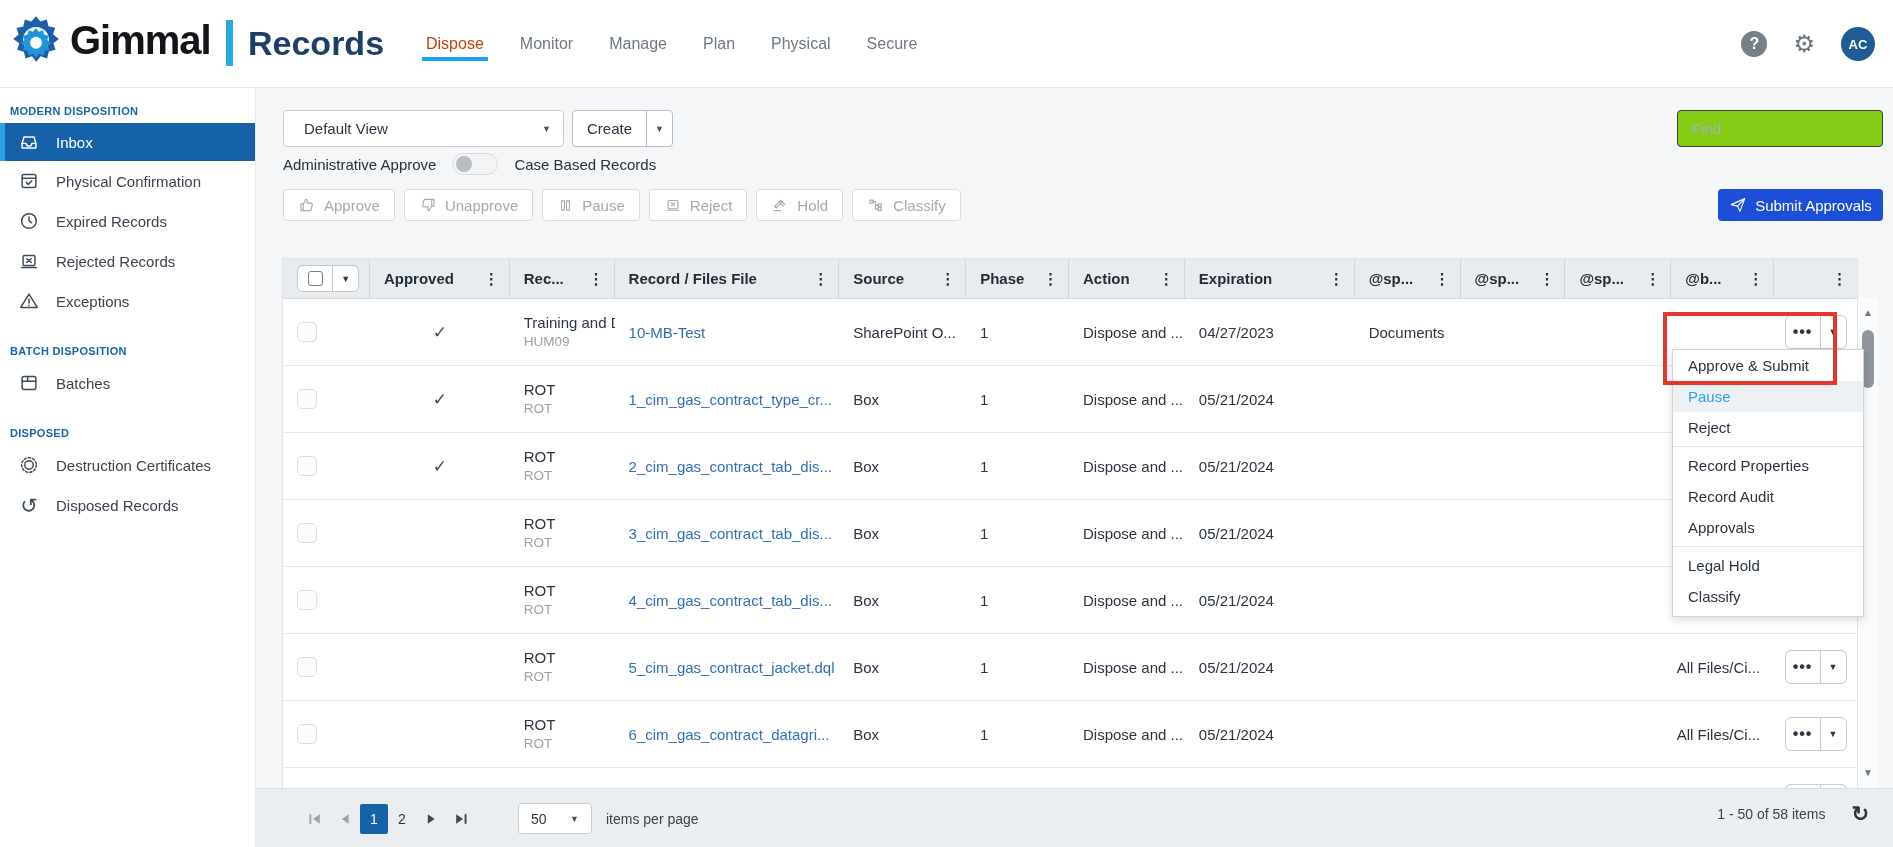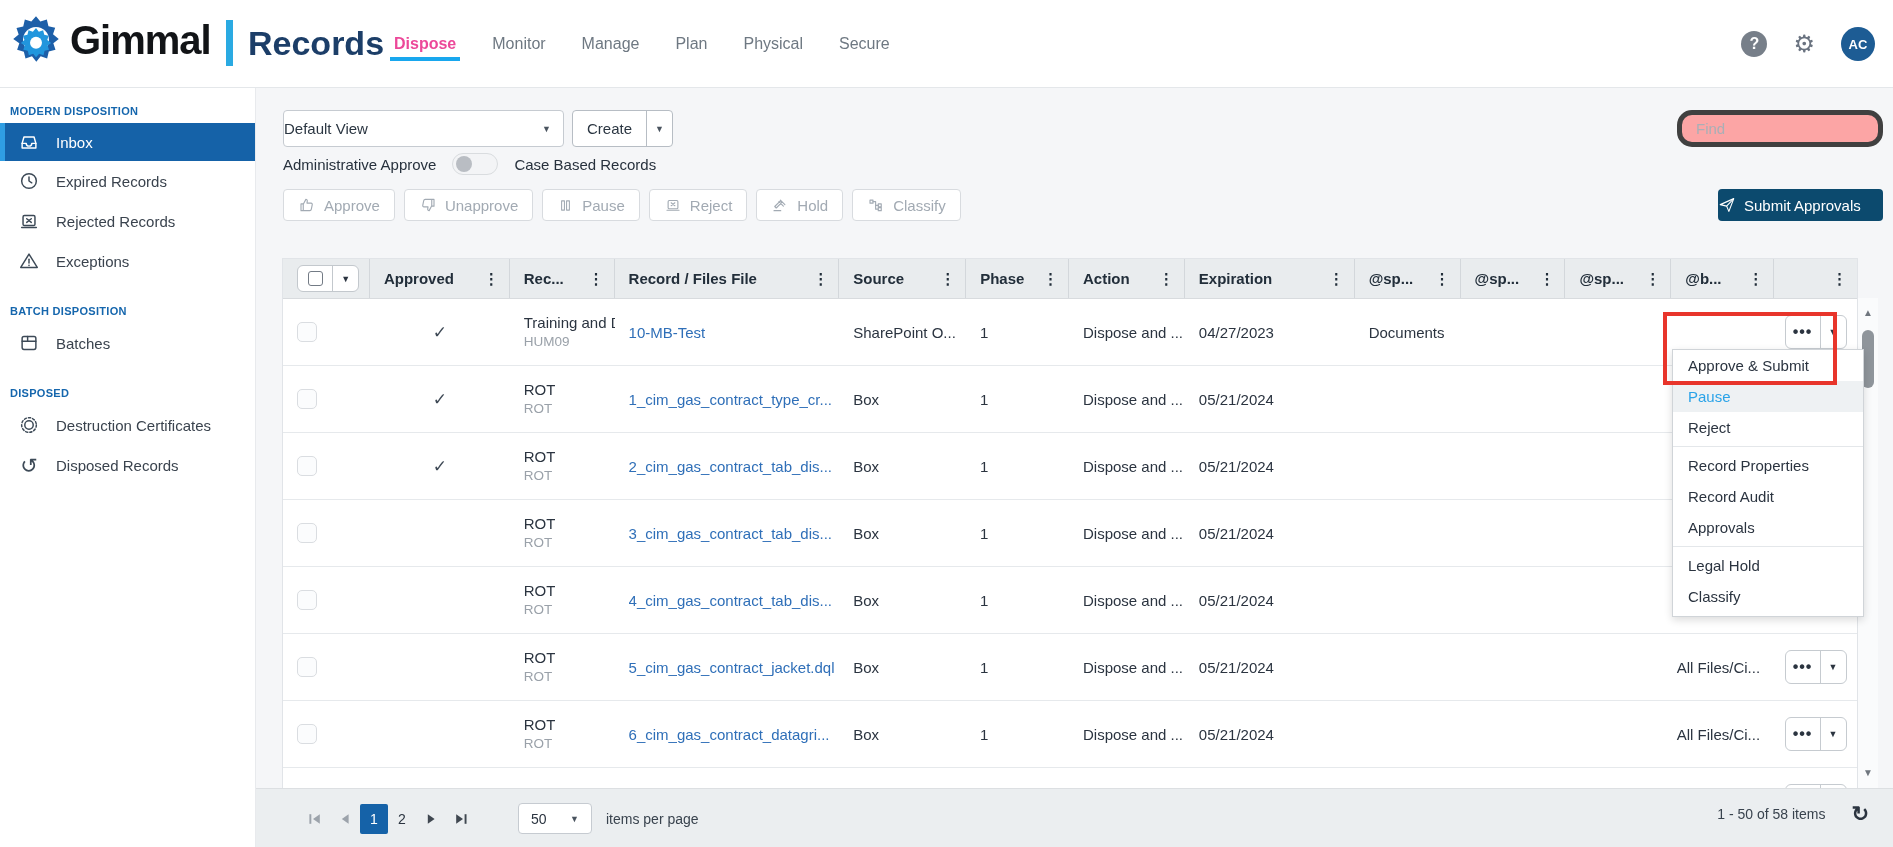--- a/index.html
+++ b/index.html
@@ -7,21 +7,21 @@
   .app { position: relative; width: 1893px; height: 847px; overflow: hidden; background: #fff; }
 
   
   .tophdr { position: absolute; left: 0; top: 0; width: 1893px; height: 88px; background: #fff; border-bottom: 1px solid #e4e7ea; z-index: 10; }
   .logo-gear { position: absolute; left: 10px; top: 14px; width: 52px; height: 52px; }
   .brand-name { position: absolute; left: 70px; top: 18px; font-size: 40px; font-weight: 800; color: #121417; letter-spacing: -1px; }
   .brand-bar { position: absolute; left: 226px; top: 20px; width: 7px; height: 46px; background: #2aaae2; }
   .brand-product { position: absolute; left: 248px; top: 24px; font-size: 34px; font-weight: 600; color: #1c3e68; }
   .topnav { position: absolute; left: 392px; top: 0; height: 88px; display: flex; align-items: center; gap: 32px; }
   .topnav .nav-item { font-size: 16px; color: #6e7882; cursor: pointer; position: relative; padding: 30px 2px; }
-  .topnav .nav-item.active { color: #ec4899; font-weight: 700; }
+  .topnav .nav-item.active { color: #c2410c; font-weight: 400; margin-left: 32px; }
   .topnav .nav-item.active::after { content: ""; position: absolute; left: -2px; right: -2px; bottom: 22px; height: 4px; background: #18a7ee; }
   .hdr-right { position: absolute; right: 18px; top: 0; height: 88px; display: flex; align-items: center; gap: 26px; }
   .help-circ { width: 26px; height: 26px; border-radius: 50%; background: #777f89; color: #fff; font-size: 16px; font-weight: 700; display: flex; align-items: center; justify-content: center; cursor: pointer; }
   .gear-glyph { font-size: 24px; color: #6a7380; cursor: pointer; line-height: 1; }
   .avatar { width: 34px; height: 34px; border-radius: 50%; background: #1d5c94; color: #fff; font-size: 13px; font-weight: 700; display: flex; align-items: center; justify-content: center; cursor: pointer; }
 
   
   .sidebar { position: absolute; left: 0; top: 88px; width: 256px; bottom: 0; background: #fff; border-right: 1px solid #e8eaed; z-index: 5; }
   .sec-label { margin: 24px 0 6px 10px; font-size: 11px; font-weight: 700; color: #1566ad; letter-spacing: .3px; }
   .sec-label.first { margin-top: 17px; }
@@ -31,37 +31,37 @@
   .side-item.active { background: #1562a8; color: #fff; height: 38px; }
   .side-item.active::before { content: ""; position: absolute; left: 0; top: 0; bottom: 0; width: 5px; background: #2f9ee3; }
   .side-item.active .sicon { color: #fff; }
   .sicon svg { stroke: currentColor; fill: none; stroke-width: 1.6; stroke-linecap: round; stroke-linejoin: round; }
   .hist-glyph { font-size: 21px; line-height: 1; }
 
   
   .main { position: absolute; left: 256px; top: 88px; right: 0; bottom: 0; background: #f5f6f8; }
 
   .view-select { position: absolute; left: 27px; top: 22px; width: 281px; height: 37px; background: #fff; border: 1px solid #c6cbd1; border-radius: 4px; display: flex; align-items: center; cursor: pointer; }
-  .view-select .vtext { margin-left: 0; font-size: 15px; color: #2b3642; flex: 1; }
+  .view-select .vtext { margin-left: 20px; font-size: 15px; color: #2b3642; flex: 1; }
   .caret { font-size: 9px; color: #4a545f; margin-right: 12px; }
   .create-btn { position: absolute; left: 316px; top: 22px; height: 37px; display: inline-flex; background: #fff; border: 1px solid #b7bdc4; border-radius: 4px; overflow: hidden; cursor: pointer; }
   .create-btn .cmain { padding: 0 14px; display: flex; align-items: center; font-size: 15px; color: #2b3642; }
   .create-btn .cdd { width: 26px; border-left: 1px solid #b7bdc4; display: flex; align-items: center; justify-content: center; font-size: 9px; color: #4a545f; }
-  .find-input { position: absolute; left: 1421px; top: 22px; width: 206px; height: 37px; background: #fca5a5; border: 5px solid #404040; border-radius: 15px; padding: 0 14px; font-size: 15px; color: #2b3642; font-family: "Liberation Sans", sans-serif; }
+  .find-input { position: absolute; left: 1421px; top: 22px; width: 206px; height: 37px; background: #84cc16; border: 1px solid #404040; border-radius: 4px; padding: 0 14px; font-size: 15px; color: #2b3642; font-family: "Liberation Sans", sans-serif; }
   .find-input::placeholder { color: #a9afb6; }
 
   .toggle-row { position: absolute; left: 27px; top: 64px; height: 24px; display: flex; align-items: center; gap: 16px; }
   .toggle-row .tlabel { font-size: 15px; color: #27313d; }
   .toggle { width: 46px; height: 22px; border-radius: 11px; background: #f3f4f6; border: 1px solid #d9dcdf; position: relative; cursor: pointer; }
   .toggle .knob { position: absolute; left: 3px; top: 2px; width: 16px; height: 16px; border-radius: 50%; background: #b9bdc3; }
 
   .actions-row { position: absolute; left: 27px; top: 101px; display: flex; gap: 9px; }
   .abtn { height: 32px; padding: 0 14px; background: #fff; border: 1px solid #d8dbdf; border-radius: 4px; display: inline-flex; align-items: center; gap: 8px; font-size: 15px; color: #a2aab3; cursor: default; }
   .abtn svg { stroke: #a2aab3; fill: none; stroke-width: 1.5; stroke-linecap: round; stroke-linejoin: round; }
-  .submit-btn { position: absolute; left: 1462px; top: 101px; width: 165px; height: 32px; background: #0c4a6e; border: none; border-radius: 4px; color: #fff; font-size: 15px; display: flex; align-items: center; justify-content: flex-start; gap: 8px; cursor: pointer; font-family: "Liberation Sans", sans-serif; }
+  .submit-btn { position: absolute; left: 1462px; top: 101px; width: 165px; height: 32px; background: #1d4ed8; border: none; border-radius: 4px; color: #fff; font-size: 15px; display: flex; align-items: center; justify-content: center; gap: 8px; cursor: pointer; font-family: "Liberation Sans", sans-serif; }
   .submit-btn svg { fill: none; stroke: #fff; stroke-width: 1.5; stroke-linejoin: round; }
 
   
   .grid { position: absolute; left: 26px; top: 170px; width: 1576px; height: 530px; overflow: hidden; background: #fff; border: 1px solid #e1e4e8; border-bottom: none; }
   .ghead { display: flex; height: 40px; background: #e9ecee; border-bottom: 1px solid #d8dbde; }
   .hc { display: flex; align-items: center; justify-content: space-between; padding: 0 10px 0 14px; border-right: 1px solid #d3d7db; font-size: 15px; font-weight: 700; color: #222e3a; white-space: nowrap; overflow: hidden; }
   .hc .dots3 { font-size: 15px; font-weight: 700; color: #222e3a; cursor: pointer; letter-spacing: 0; }
   .w-sel{width:87px} .w-app{width:140px} .w-rec{width:105px} .w-file{width:225px} .w-src{width:127px}
   .w-ph{width:103px} .w-act{width:116px} .w-exp{width:170px} .w-sp1{width:106px} .w-sp2{width:105px}
   .w-sp3{width:106px} .w-b{width:103px} .w-btn{width:83px; border-right:none}
@@ -149,20 +149,30 @@
     <div class="side-item active">
       <span class="sicon">
         <svg width="22" height="22" viewBox="0 0 24 24">
             <path d="M4.5 13.5l2-7h11l2 7v5h-15z"></path>
             <path d="M4.5 13.5h4.5a3 3 0 0 0 6 0h4.5"></path>
           </svg>
       </span>
       <span class="slabel">Inbox</span>
     </div>
 
+    <div class="side-item">
+      <span class="sicon">
+        <svg width="22" height="22" viewBox="0 0 24 24">
+            <rect x="4.5" y="5" width="15" height="14" rx="2"></rect>
+            <path d="M4.5 9h15"></path>
+            <path d="M9 13.5l2.2 2.2 3.8-4"></path>
+          </svg>
+      </span>
+      <span class="slabel">Physical Confirmation</span>
+    </div>
 
     <div class="side-item">
       <span class="sicon">
         <svg width="22" height="22" viewBox="0 0 24 24">
             <circle cx="12" cy="12" r="8"></circle>
             <path d="M12 7.5V12l3 2"></path>
           </svg>
       </span>
       <span class="slabel">Expired Records</span>
     </div>

